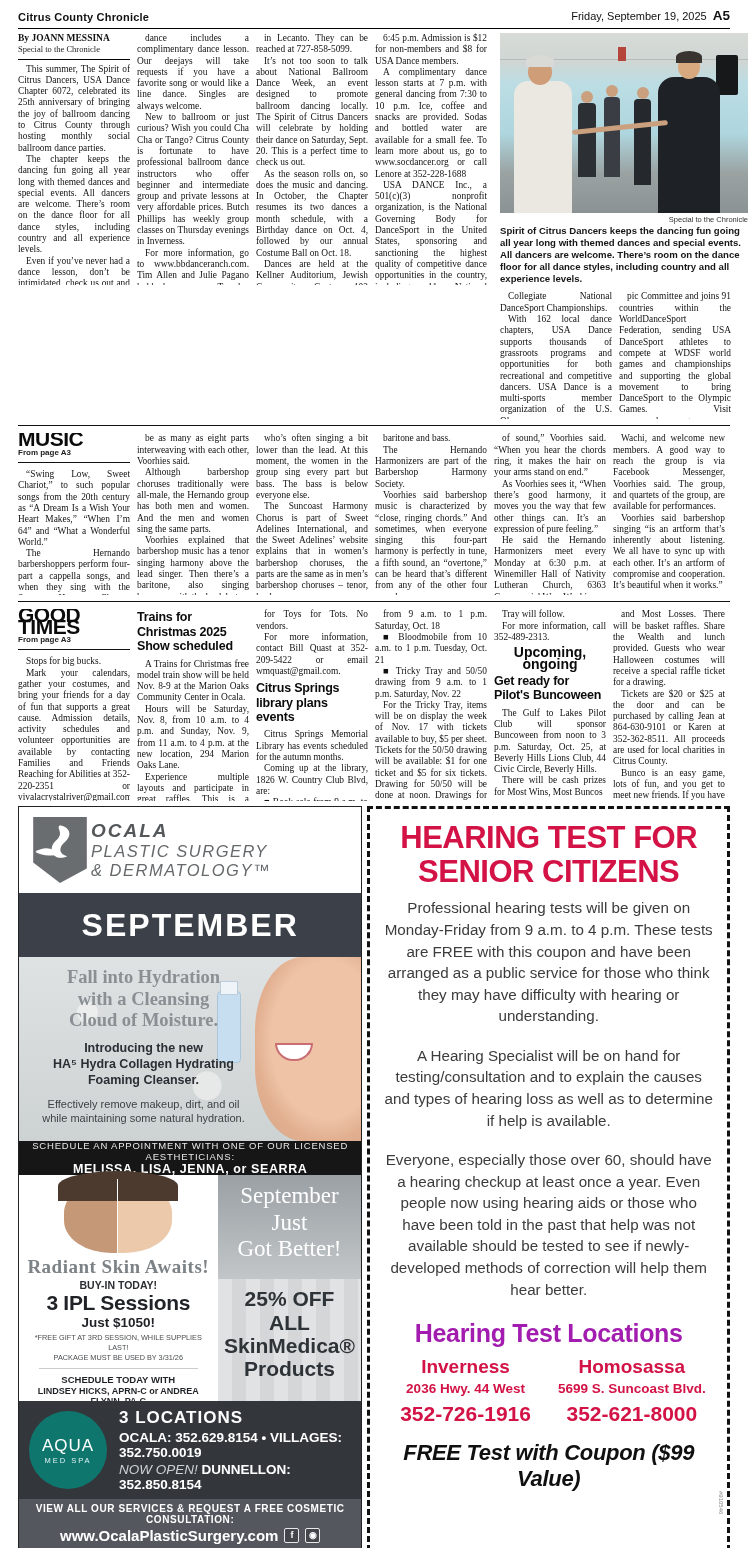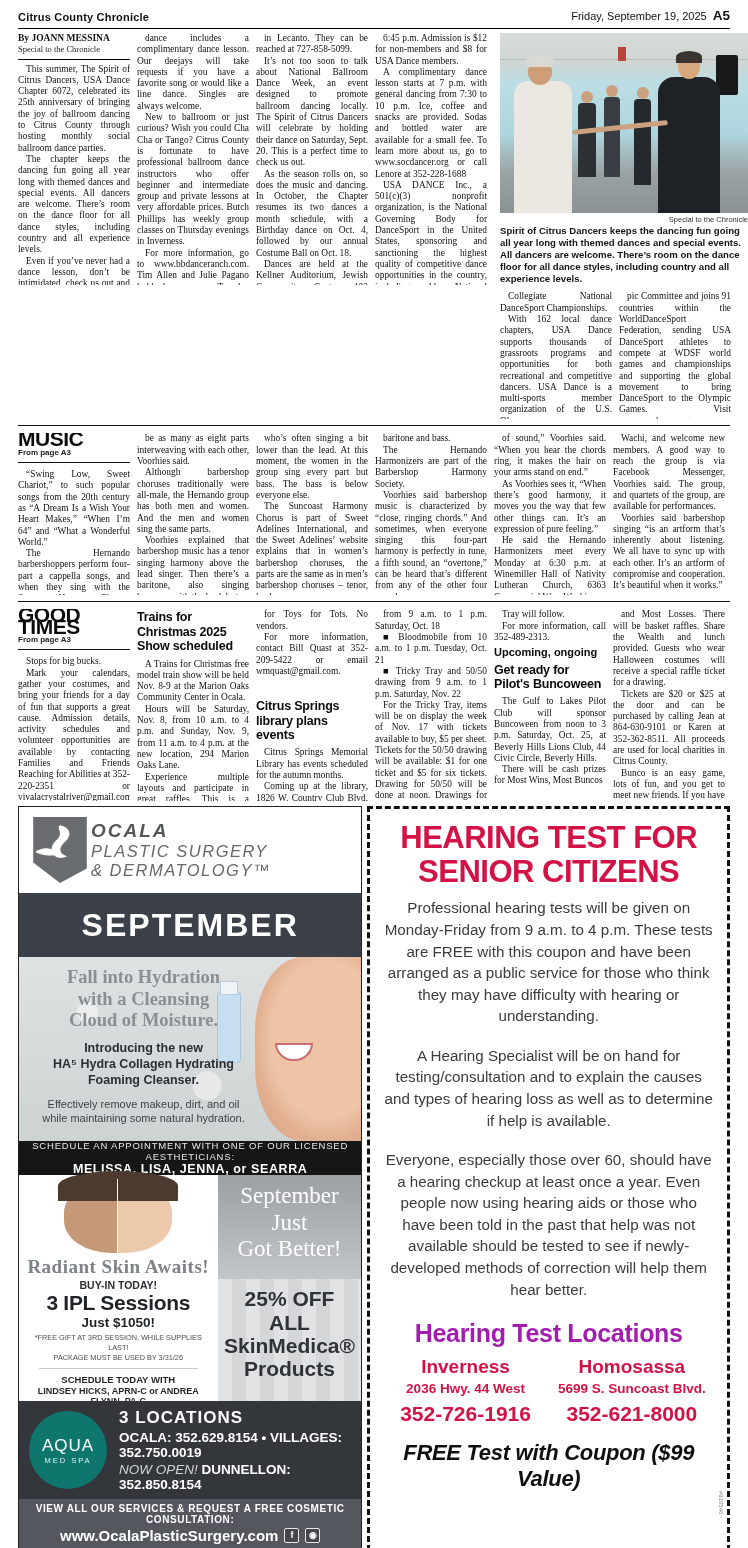--- a/index.html
+++ b/index.html
@@ -44,22 +44,22 @@
   .pf.arm{left:72px;top:92px;width:96px;height:5px;background:#caa07f;border-radius:3px;transform:rotate(-6deg);}
   .credit{font-size:7.5px;color:#333;text-align:right;margin:2px 0 1px 0;}
   .caption{font-size:9.6px;line-height:1.24;font-weight:bold;color:#161616;margin-bottom:7px;}
   
   .jump{border-top:1.2px solid #111;margin-top:6px;padding-top:7px;}
   .jump .col{height:162px;}
   .jump.gt .col{height:192px;}
   .jump-head h2{margin:0;font-size:21px;font-weight:800;letter-spacing:-.5px;font-family:"Liberation Sans",sans-serif;color:#0b0b0b;}
   .frompage{font-size:8px;font-weight:bold;font-family:"Liberation Sans",sans-serif;border-bottom:1px solid #111;padding:2px 0 4px 0;margin-bottom:6px;color:#222;}
   .subhead{font-family:"Liberation Sans",sans-serif;font-size:12.5px;line-height:1.15;font-weight:800;letter-spacing:-.2px;margin:1px 0 5px 0;text-align:left;color:#0b0b0b;}
-  .centerhead{font-family:"Liberation Sans",sans-serif;font-size:11px;font-weight:800;margin:4px 0;color:#0b0b0b;}
-  .mt{margin-top:22px;}
+  .centerhead{font-family:"Liberation Sans",sans-serif;font-size:14px;font-weight:800;text-align:center;margin:4px 0;color:#0b0b0b;}
+  .mt{margin-top:4px;}
   
   .ads{display:flex;gap:5px;margin-top:5px;}
   
   .ocala{width:353px;height:743px;border:1px solid #222;box-sizing:border-box;display:flex;flex-direction:column;background:#fff;}
   .op-logo{height:86px;display:flex;align-items:center;padding:8px 10px;box-sizing:border-box;font-style:italic;}
   .op-swan{width:62px;height:66px;flex:0 0 auto;}
   .op-logo-text{color:#5a5c5e;}
   .op-lg1{font-size:19px;font-weight:bold;letter-spacing:2px;color:#55585a;}
   .op-lg2{font-size:16.5px;letter-spacing:1.5px;color:#66696b;}
   .op-lg3{font-size:16.5px;letter-spacing:1.5px;color:#66696b;}

